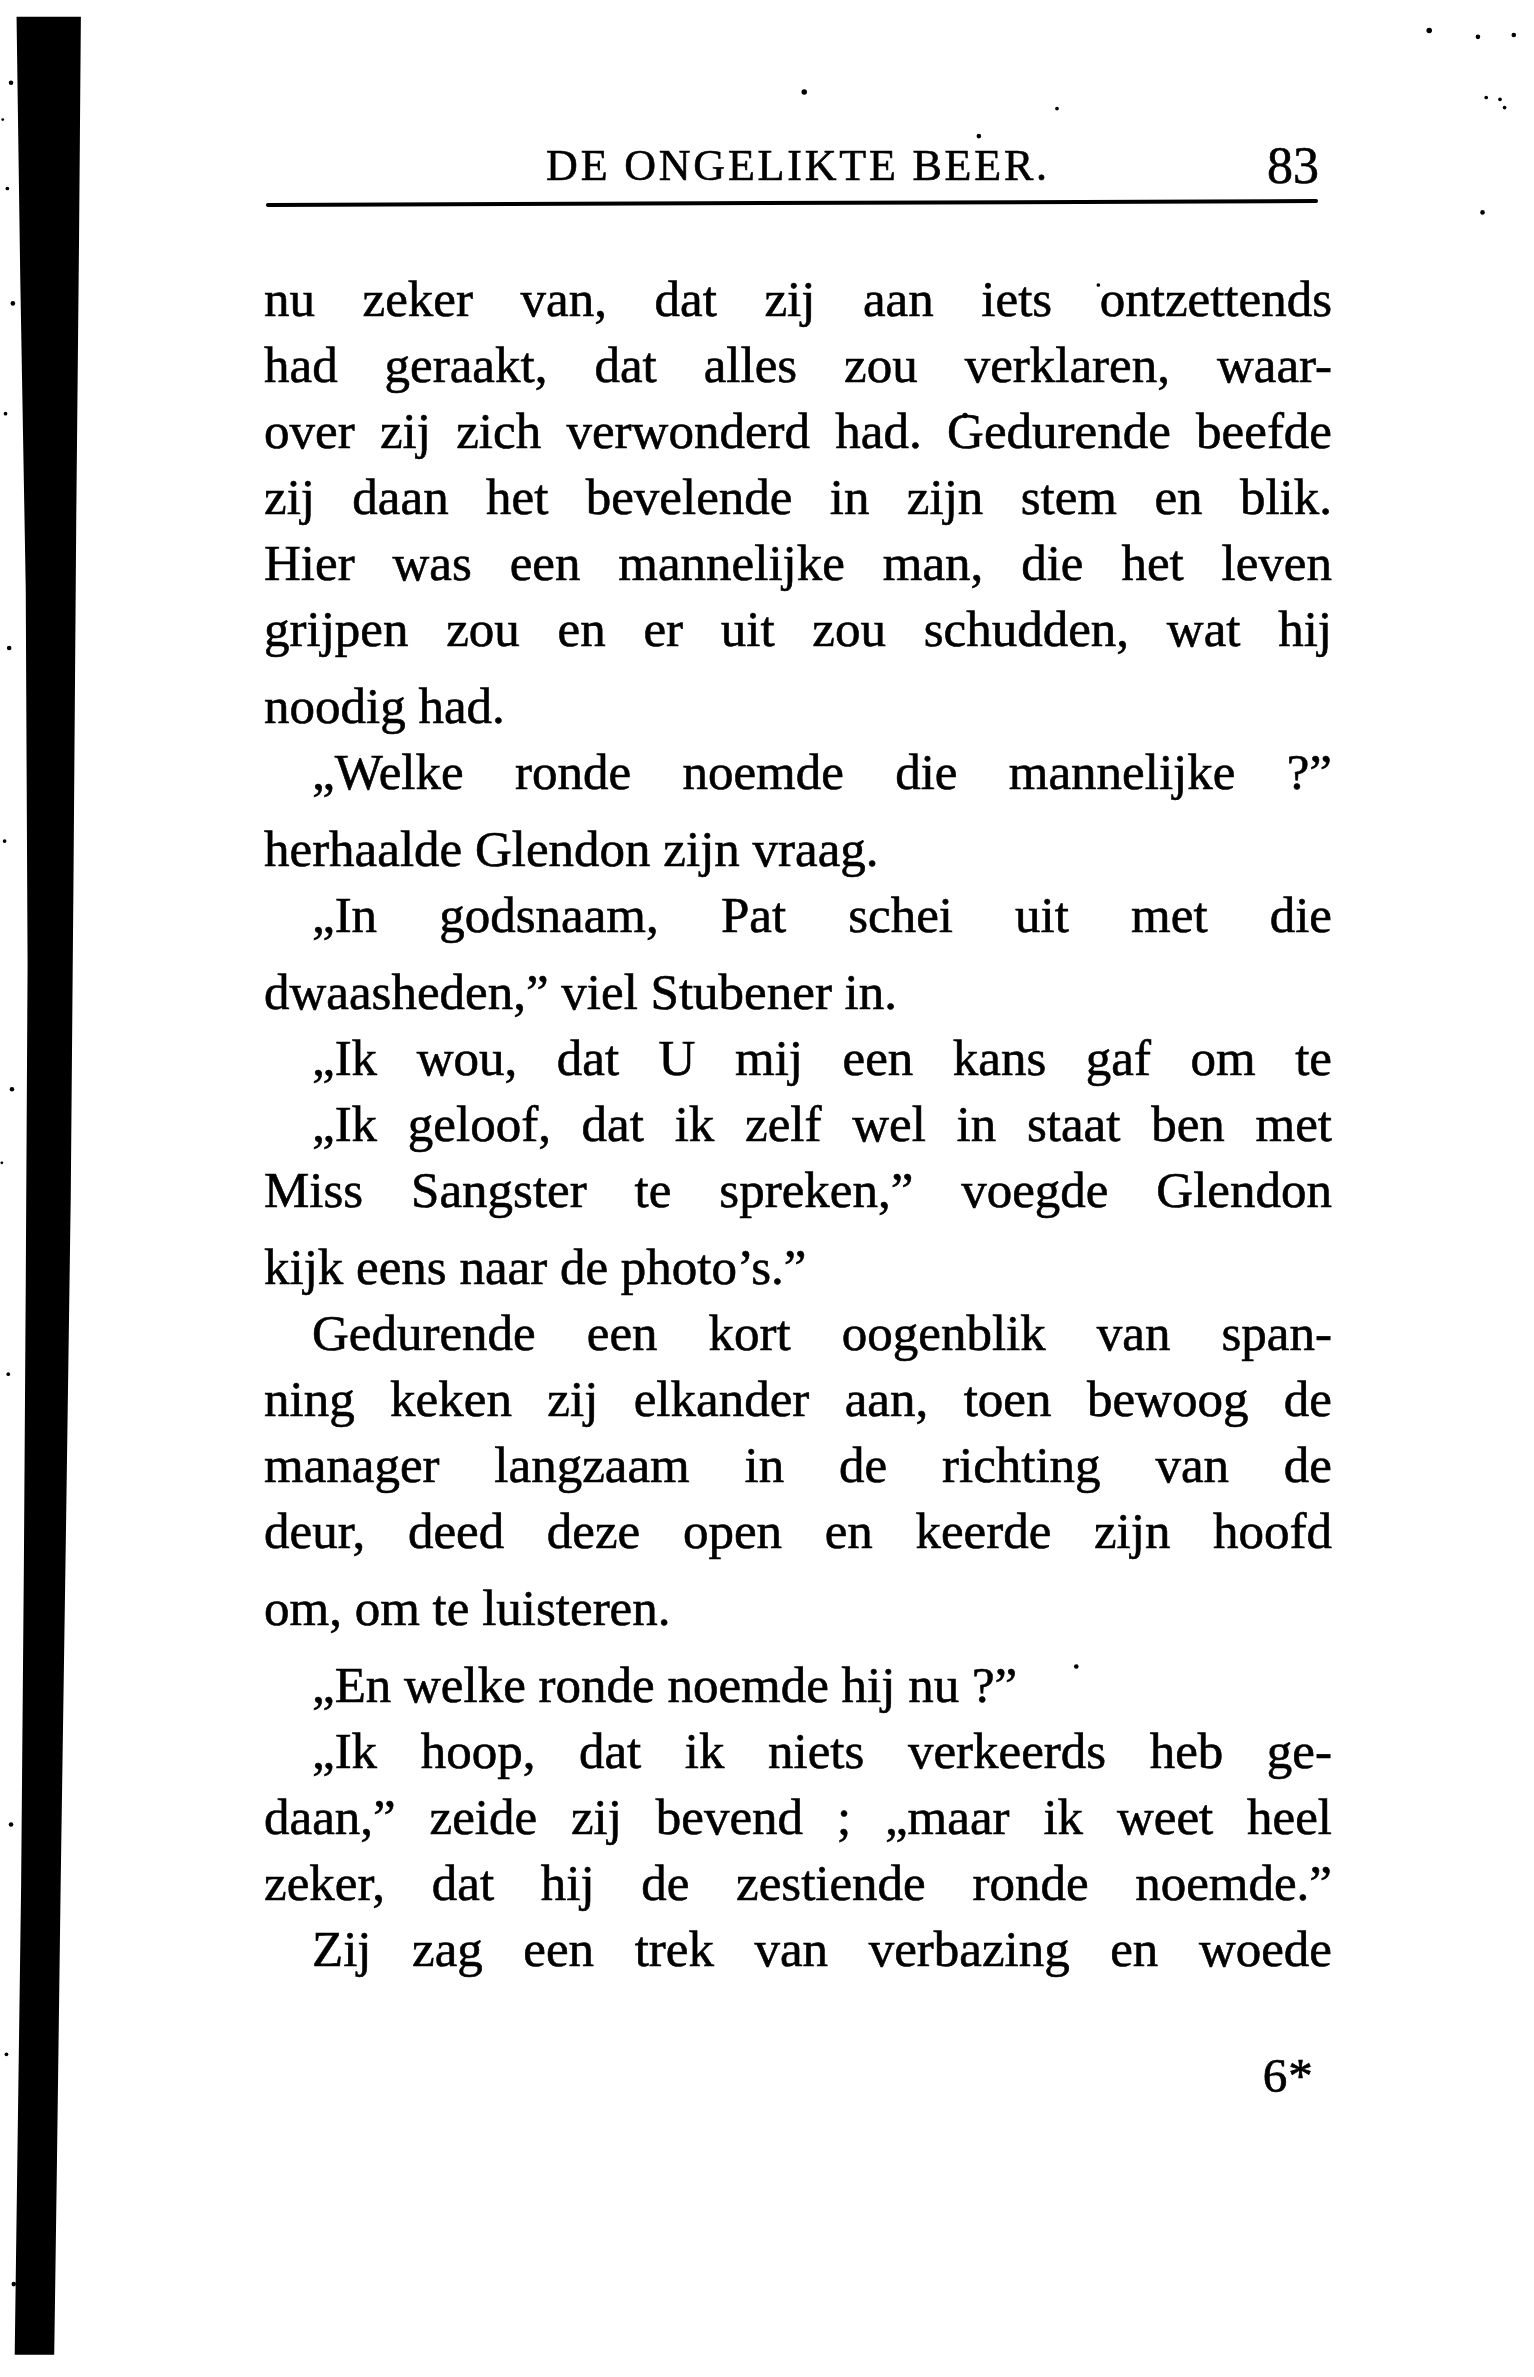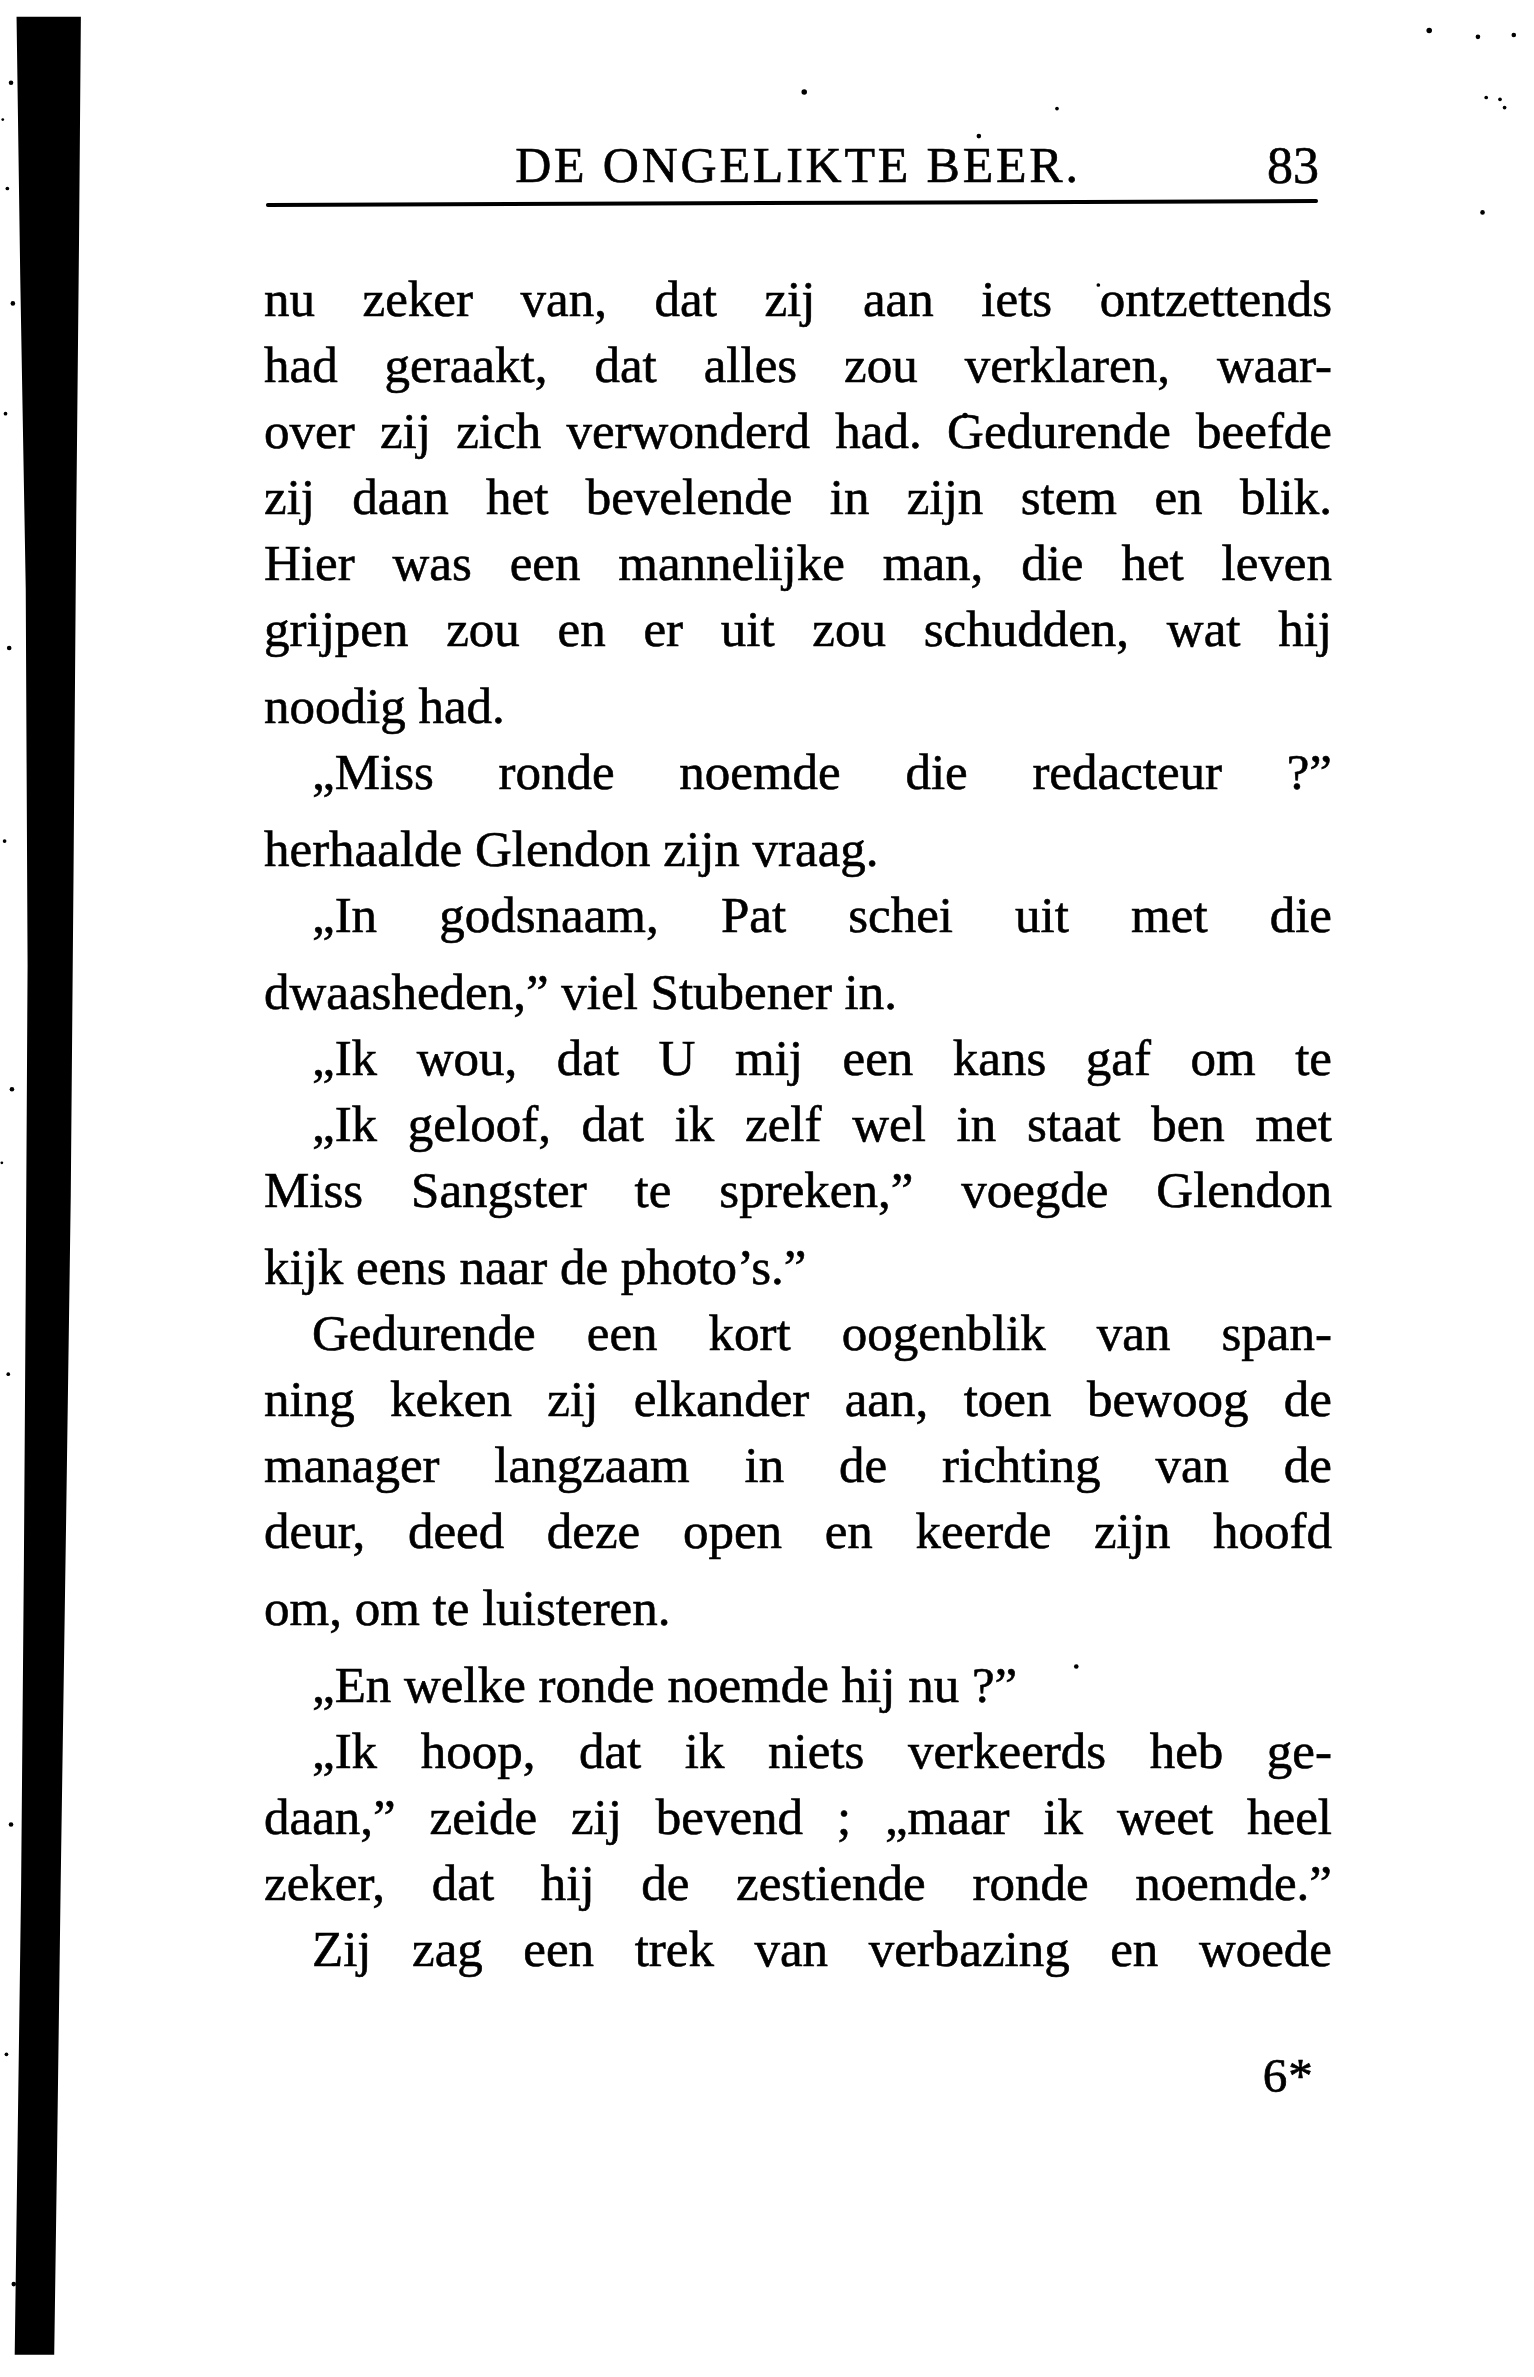--- a/index.html
+++ b/index.html
@@ -22,21 +22,21 @@
     pointer-events: none;
   }
   .header {
     position: absolute;
     left: 264px; top: 136px;
     width: 1068px; height: 59px;
     text-align: center;
     line-height: 59px;
   }
   .running-title {
-    font-size: 50px;
+    font-size: 44px;
     letter-spacing: 2.8px;
     -webkit-text-stroke: 0.6px #000;
     white-space: nowrap;
     font-family: Liberation Serif, serif;
   }
   .page-number {
     position: absolute;
     right: 13px; top: 0;
     font-size: 52px;
     line-height: 59px;
@@ -127,21 +127,21 @@
   <div class="header-rule"></div>
 
   <div class="body-text">
     <div class="ln">nu zeker van, dat zij aan iets ontzettends</div>
     <div class="ln">had geraakt, dat alles zou verklaren, waar-</div>
     <div class="ln">over zij zich verwonderd had. Gedurende beefde</div>
     <div class="ln">zij daan het bevelende in zijn stem en blik.</div>
     <div class="ln">Hier was een mannelijke man, die het leven</div>
     <div class="ln">grijpen zou en er uit zou schudden, wat hij</div>
     <div class="ln end">noodig had.</div>
-    <div class="ln ind">„Miss ronde noemde die redacteur ?”</div>
+    <div class="ln ind">„Welke ronde noemde die mannelijke ?”</div>
     <div class="ln end">herhaalde Glendon zijn vraag.</div>
     <div class="ln ind">„In godsnaam, Pat schei uit met die</div>
     <div class="ln end">dwaasheden,” viel Stubener in.</div>
     <div class="ln ind">„Ik wou, dat U mij een kans gaf om te</div>
     <div class="ln ind">„Ik geloof, dat ik zelf wel in staat ben met</div>
     <div class="ln">Miss Sangster te spreken,” voegde Glendon</div>
     <div class="ln end">kijk eens naar de photo’s.”</div>
     <div class="ln ind">Gedurende een kort oogenblik van span-</div>
     <div class="ln">ning keken zij elkander aan, toen bewoog de</div>
     <div class="ln">manager langzaam in de richting van de</div>

